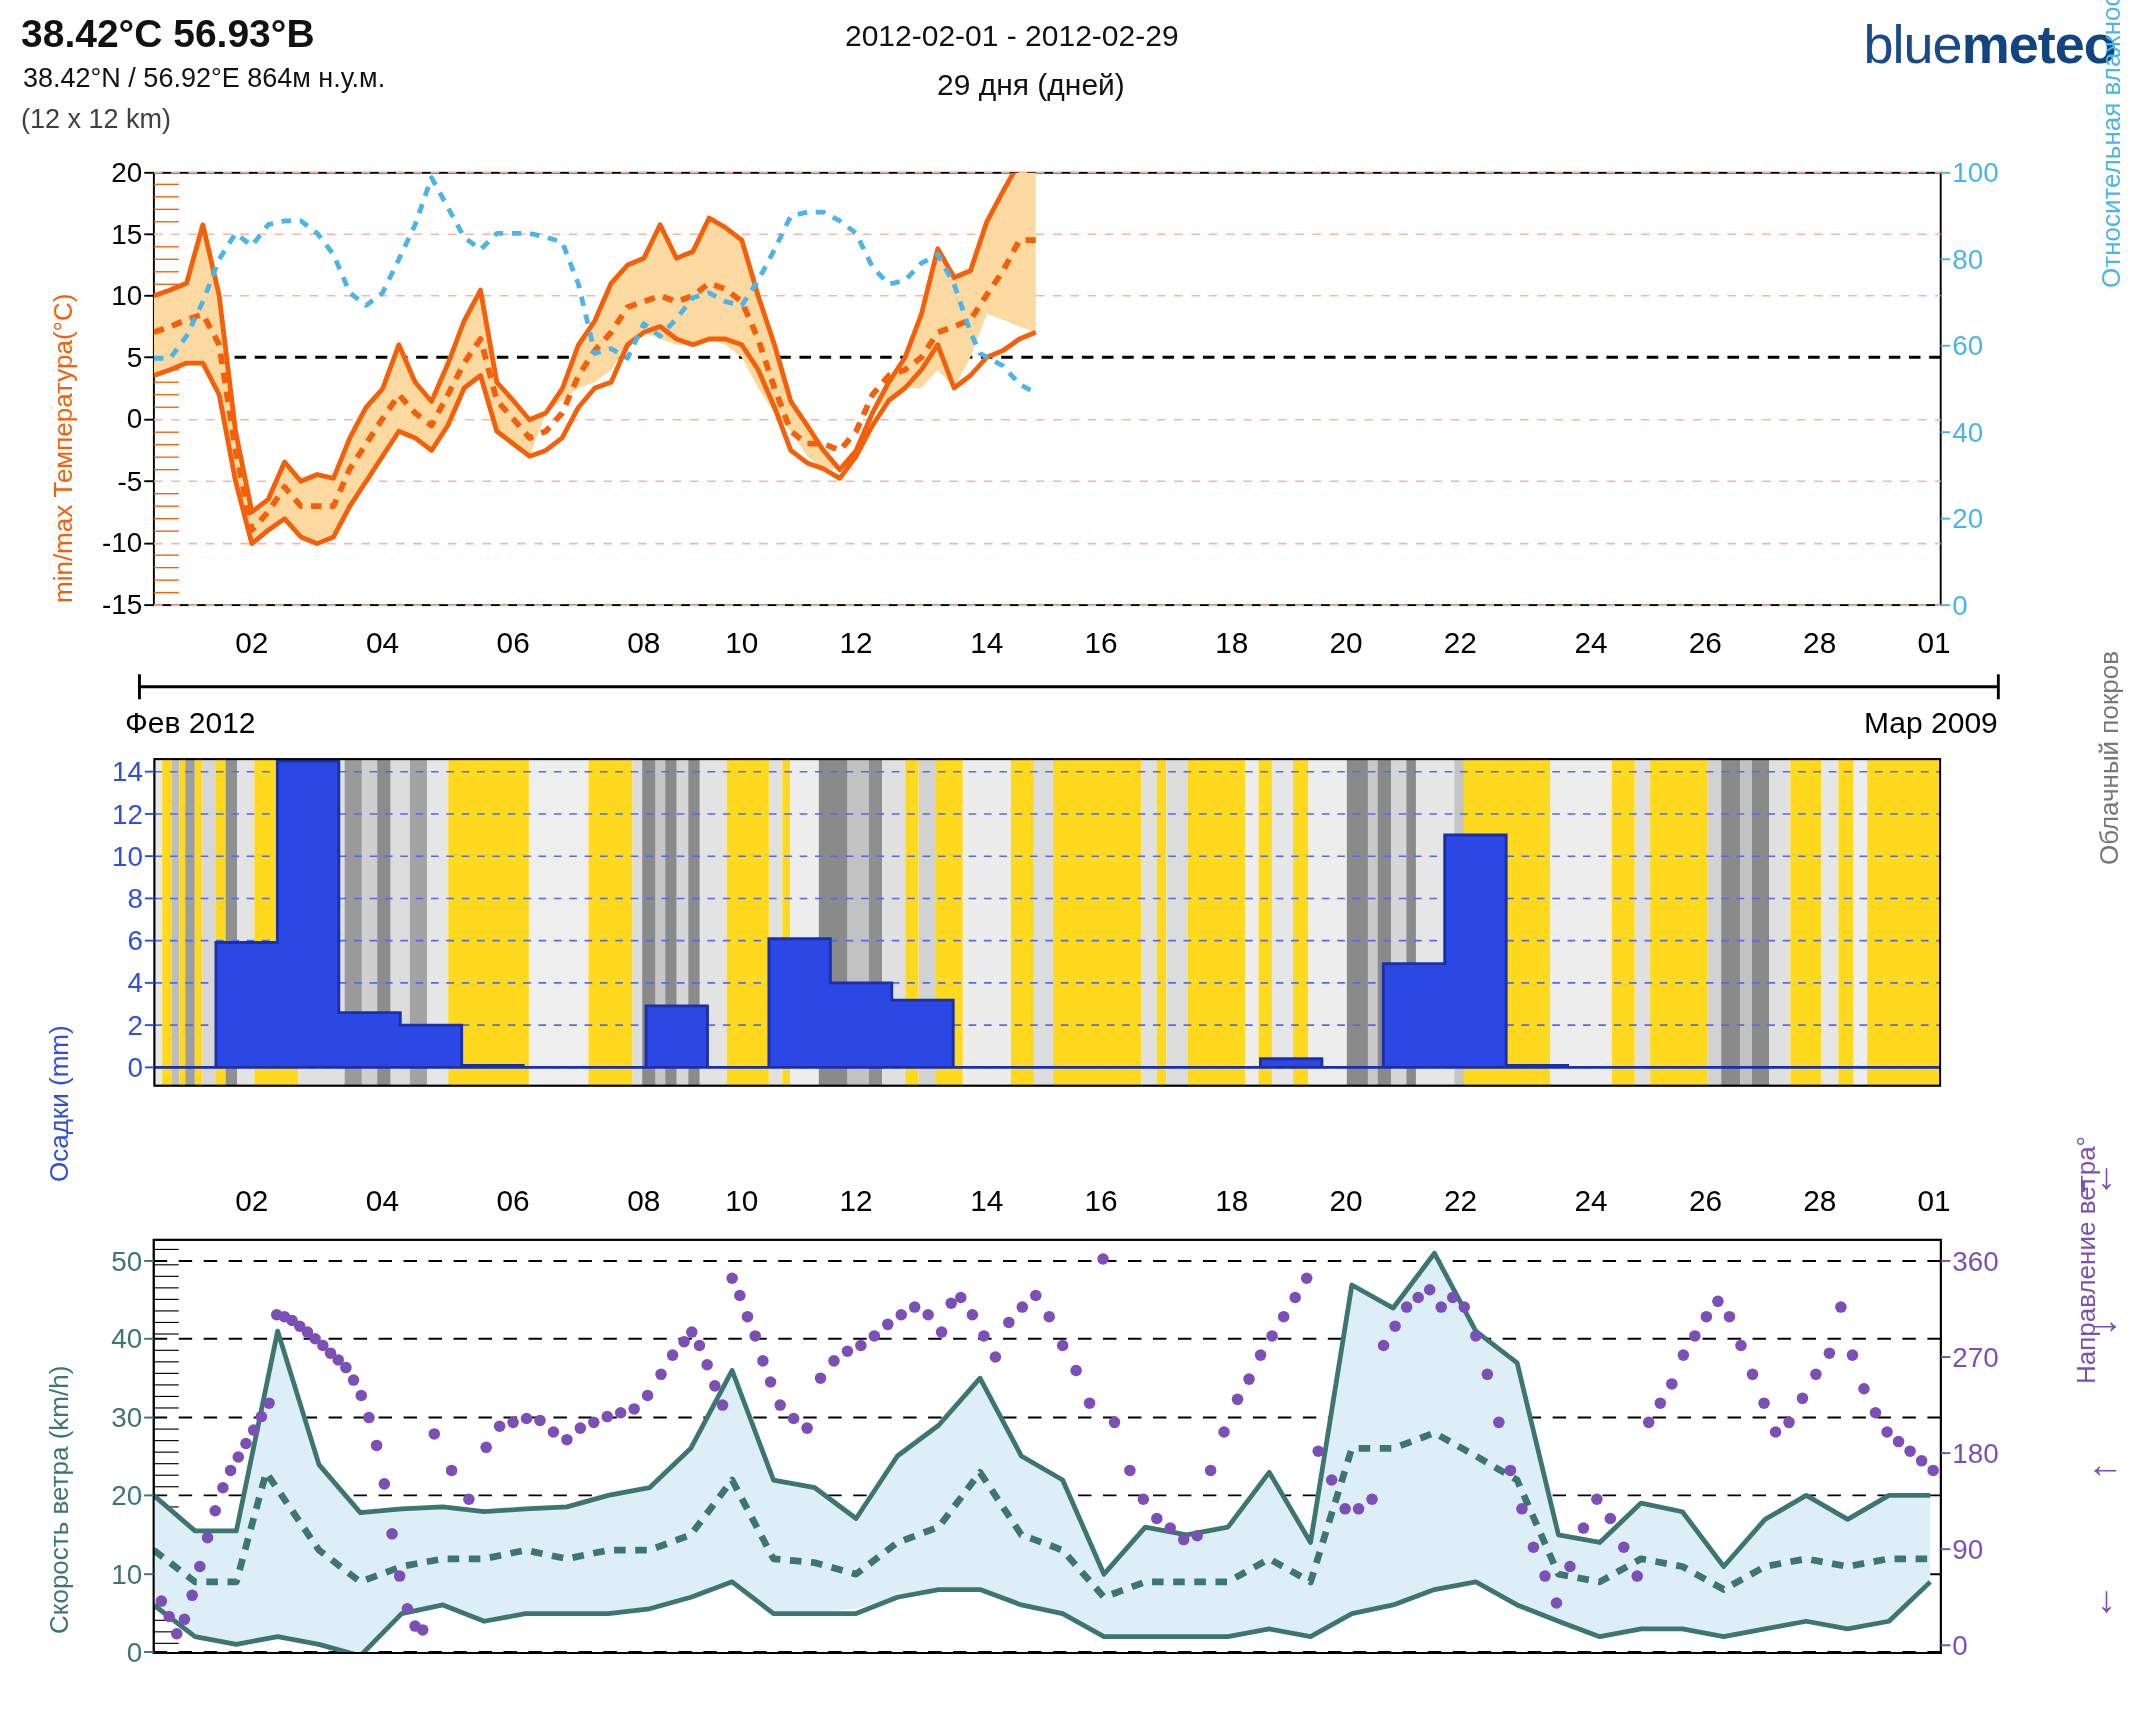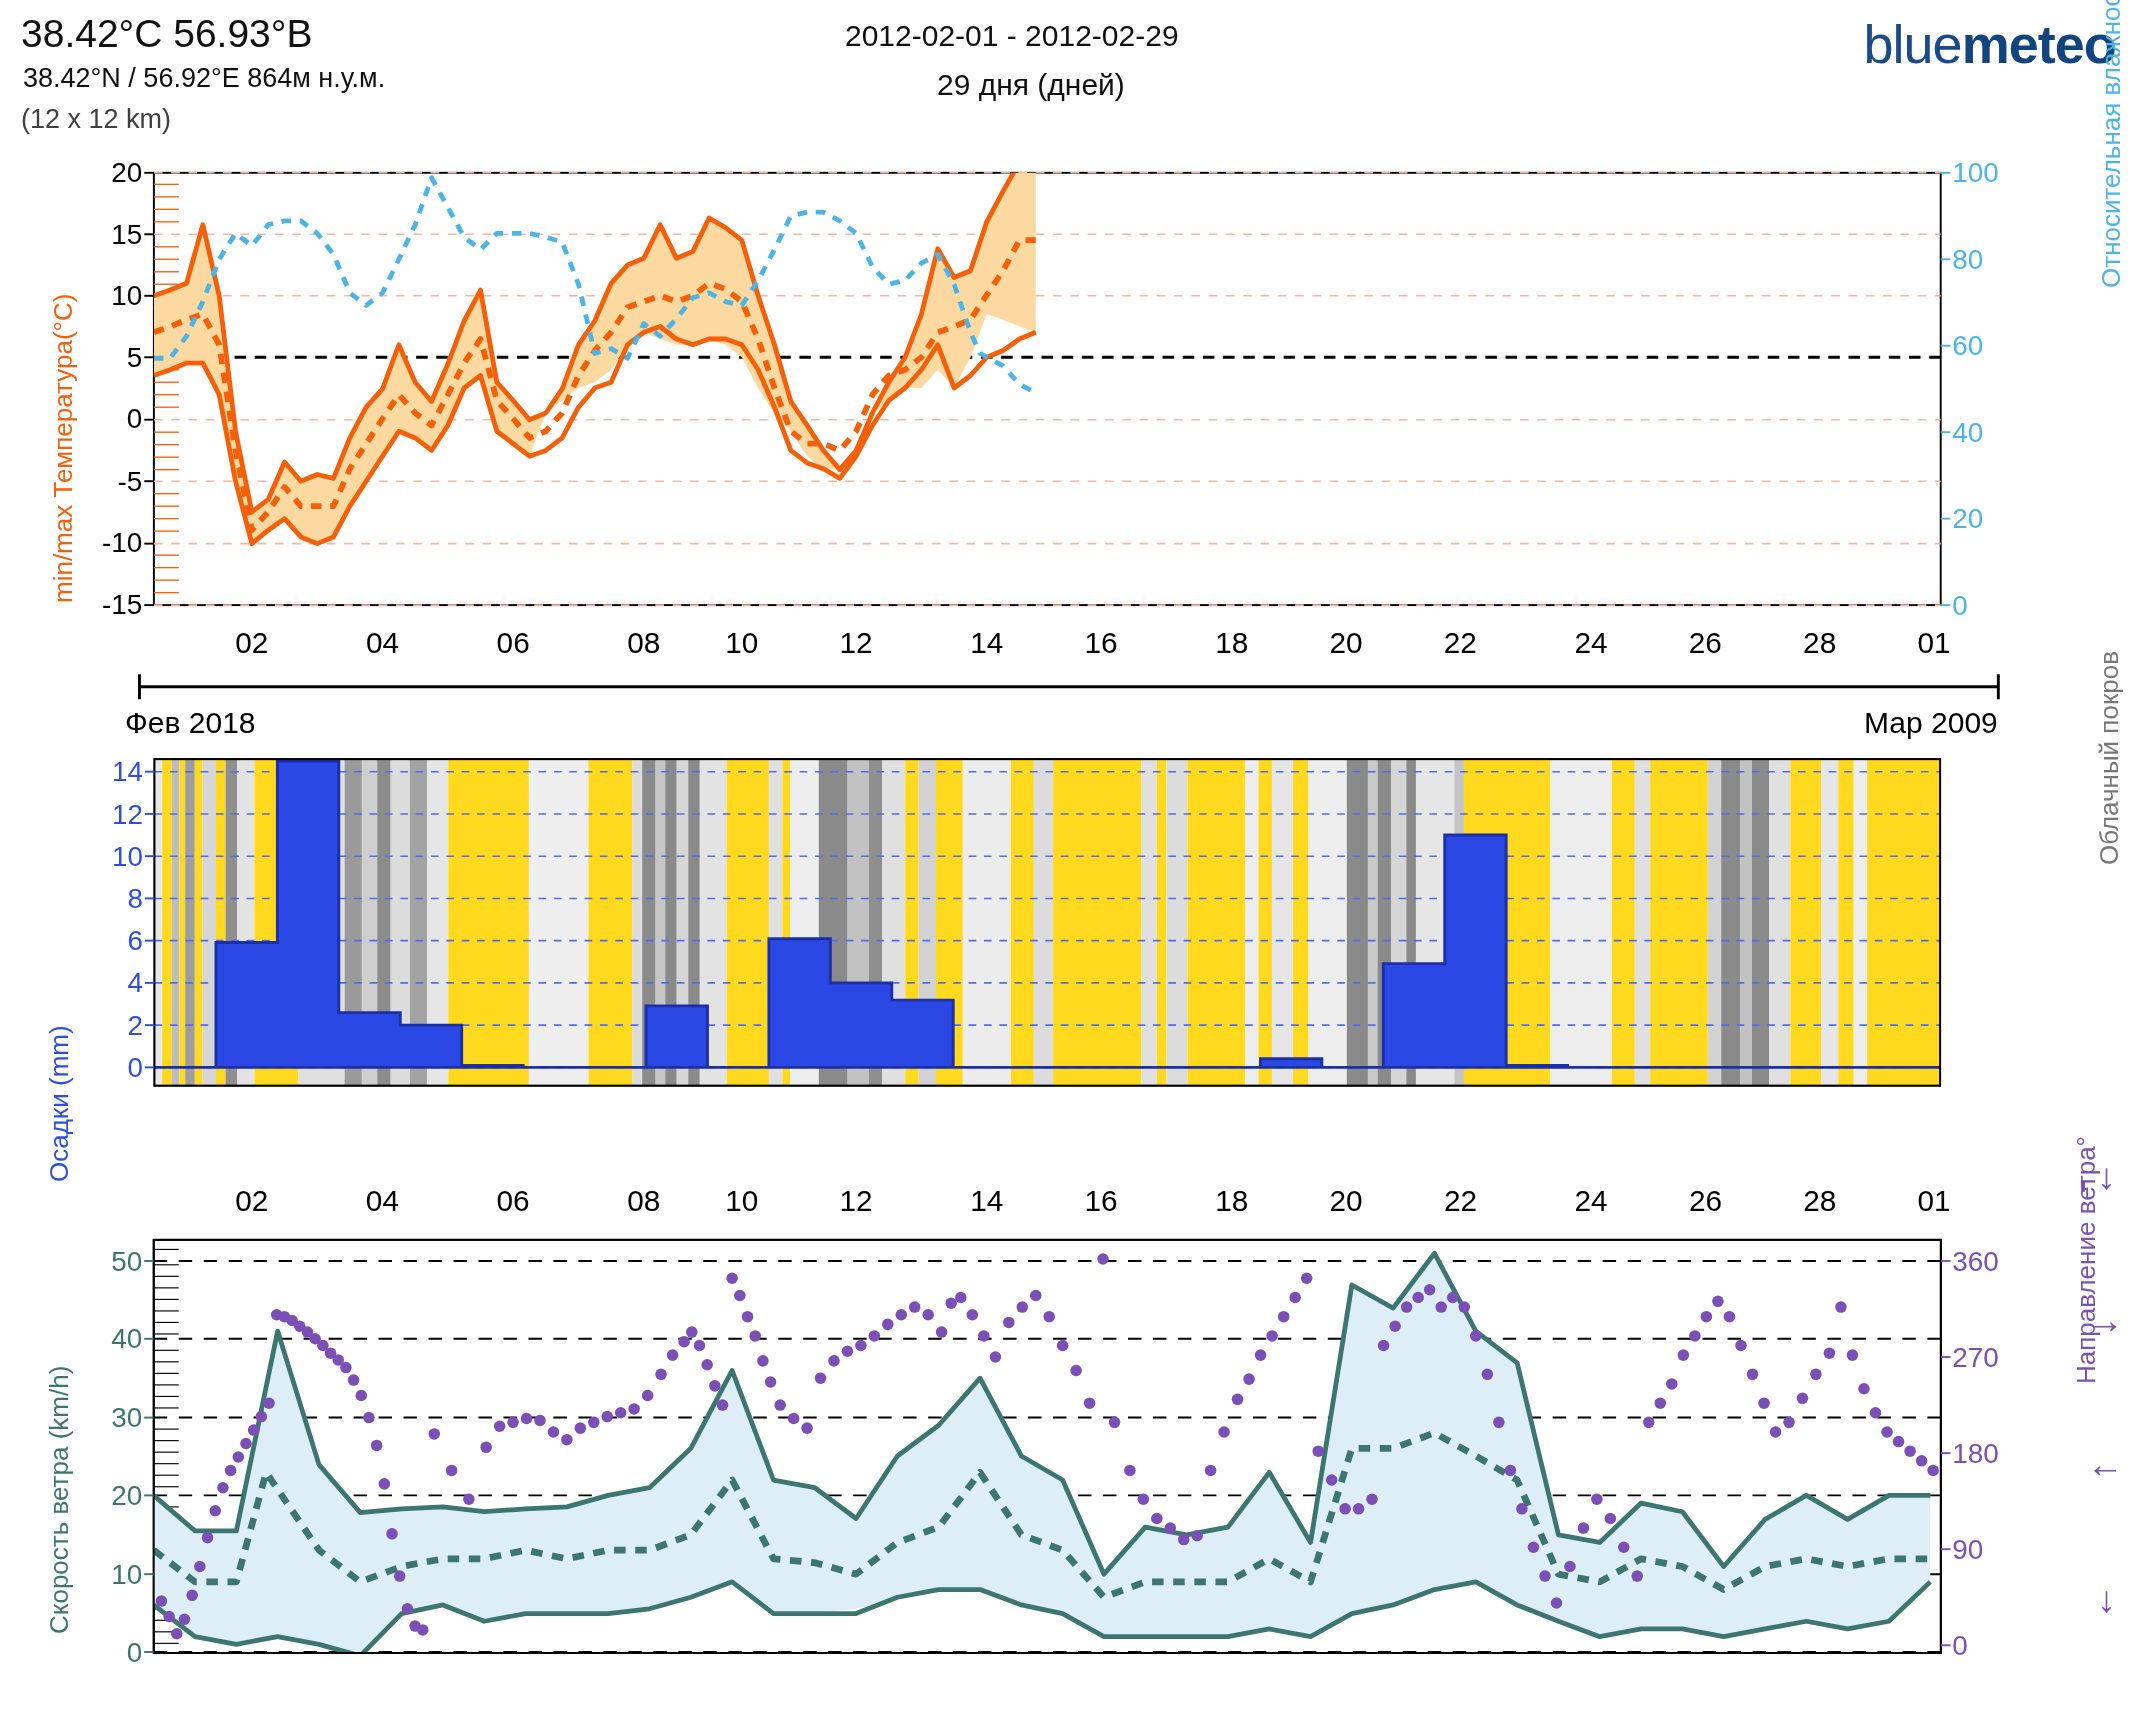--- a/index.html
+++ b/index.html
@@ -1,20 +1,20 @@
 <!DOCTYPE html>
 <html><head>
 <meta charset="utf-8">
 <style>
   html,body{margin:0;padding:0;background:#ffffff;}
   body{width:2133px;height:1729px;font-family:"Liberation Sans",sans-serif;color:#222;}
   .page{position:relative;width:2133px;height:1729px;}
 
   
-  .hdr-title{position:absolute;left:21px;top:11.5px;font-size:39px;font-weight:normal;color:#111;white-space:nowrap;}
+  .hdr-title{position:absolute;left:21px;top:11.5px;font-size:39px;font-weight:bold;color:#111;white-space:nowrap;}
   .hdr-sub1{position:absolute;left:23px;top:63px;font-size:27px;color:#111;white-space:nowrap;}
   .hdr-sub2{position:absolute;left:21px;top:104px;font-size:27px;color:#404040;white-space:nowrap;}
   .hdr-range{position:absolute;left:845px;top:19px;font-size:30px;color:#111;white-space:nowrap;}
   .hdr-days{position:absolute;left:937px;top:68px;font-size:30px;color:#111;white-space:nowrap;}
   .brand{position:absolute;right:17.3px;top:13.4px;font-size:54px;color:#1a4a8a;font-weight:500;letter-spacing:-1px;}
   .brand b{font-weight:bold;color:#12457f;}
 
   
   .panel{position:absolute;box-sizing:border-box;}
 
@@ -170,21 +170,21 @@
         <text x="1775" y="530">26</text>
           <text x="1894" y="530">28</text>
           <text x="2013" y="530">01</text>
       </g>
 
       <line x1="145" y1="565" x2="2080" y2="565" stroke="#000" stroke-width="3"></line>
       <line x1="145" y1="552" x2="145" y2="578" stroke="#000" stroke-width="3"></line>
       <line x1="2080" y1="552" x2="2080" y2="578" stroke="#000" stroke-width="3"></line>
     </svg>
 
-    <div class="tick" style="left:125px;top:562px;font-size:30px;">Фев 2018</div>
+    <div class="tick" style="left:125px;top:562px;font-size:30px;">Фев 2012</div>
     <div class="tick" style="left:1864px;top:562px;font-size:30px;">Мар 2009</div>
   </div>
 
   <div class="panel" id="panel-precip">
     <div class="vaxis-label" style="left:44px;top:442px;transform:rotate(-90deg);color:#2f4fe0;">Осадки (mm)</div>
     <div class="vaxis-label" style="left:2094px;top:125px;transform:rotate(-90deg);color:#777;">Облачный покров</div>
 
     <svg width="2133" height="432" viewBox="0 0 2220 450">
       <defs>
         <clipPath id="clipP">

